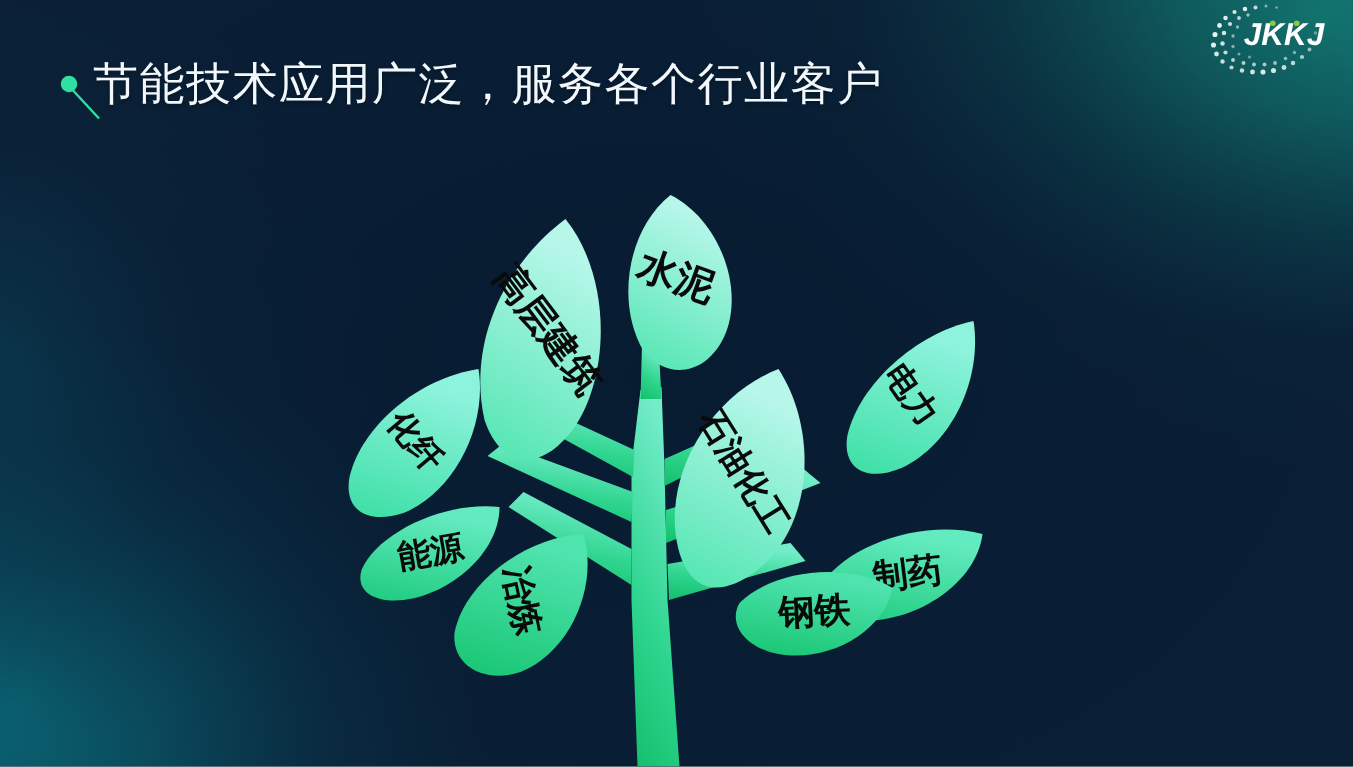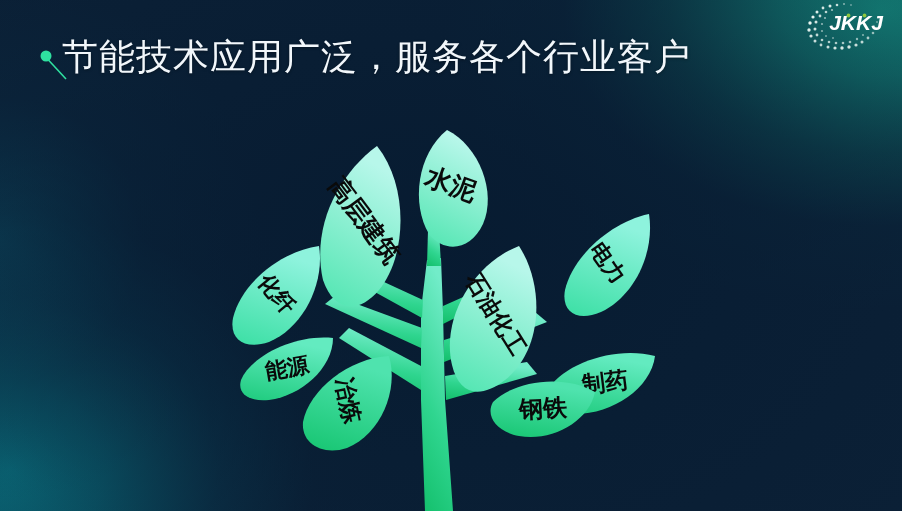--- a/index.html
+++ b/index.html
@@ -77,21 +77,21 @@
     left: 40px;
     top: 38px;
     z-index: 20;
   }
   .slide-title {
     position: absolute;
     left: 22px;
     top: 0px;
     margin: 0;
     white-space: nowrap;
-    font-size: 36px;
+    font-size: 30px;
     font-weight: 400;
     letter-spacing: 1px;
     color: #f2f7fb;
     line-height: 38px;
     text-shadow: 0 1px 3px rgba(0,0,0,0.35);
   }
   .accent-svg {
     position: absolute;
     left: 0px;
     top: 4px;

